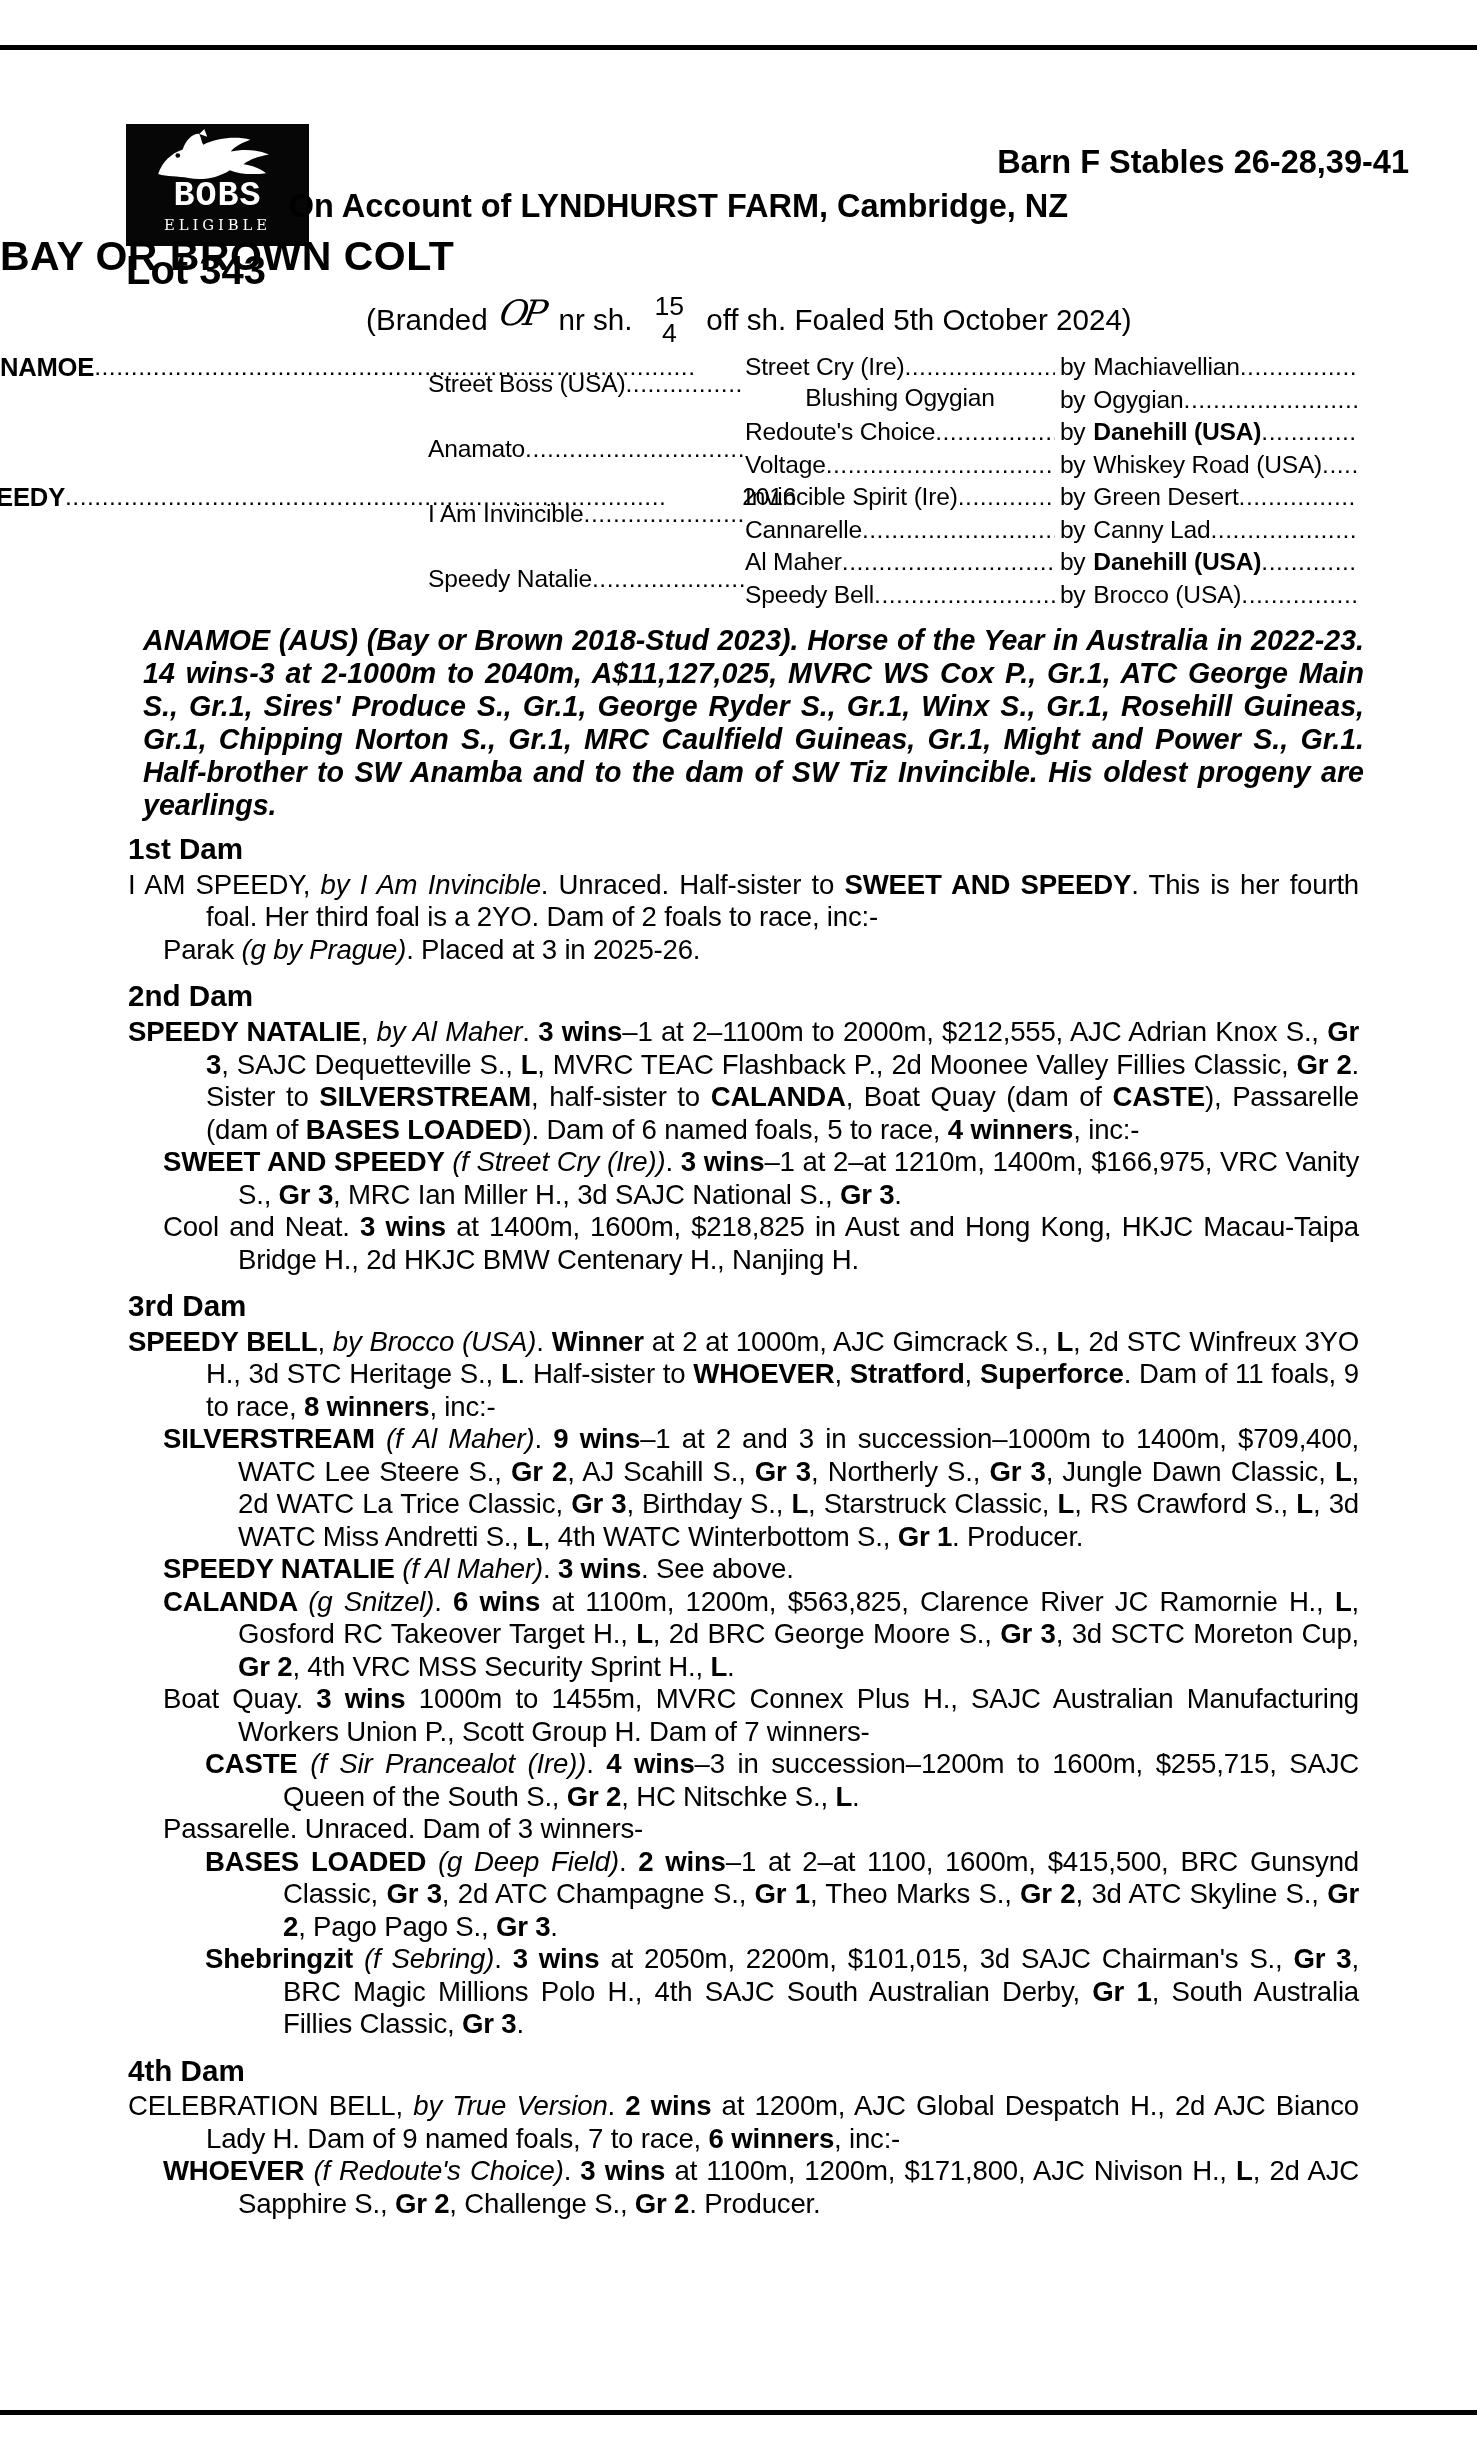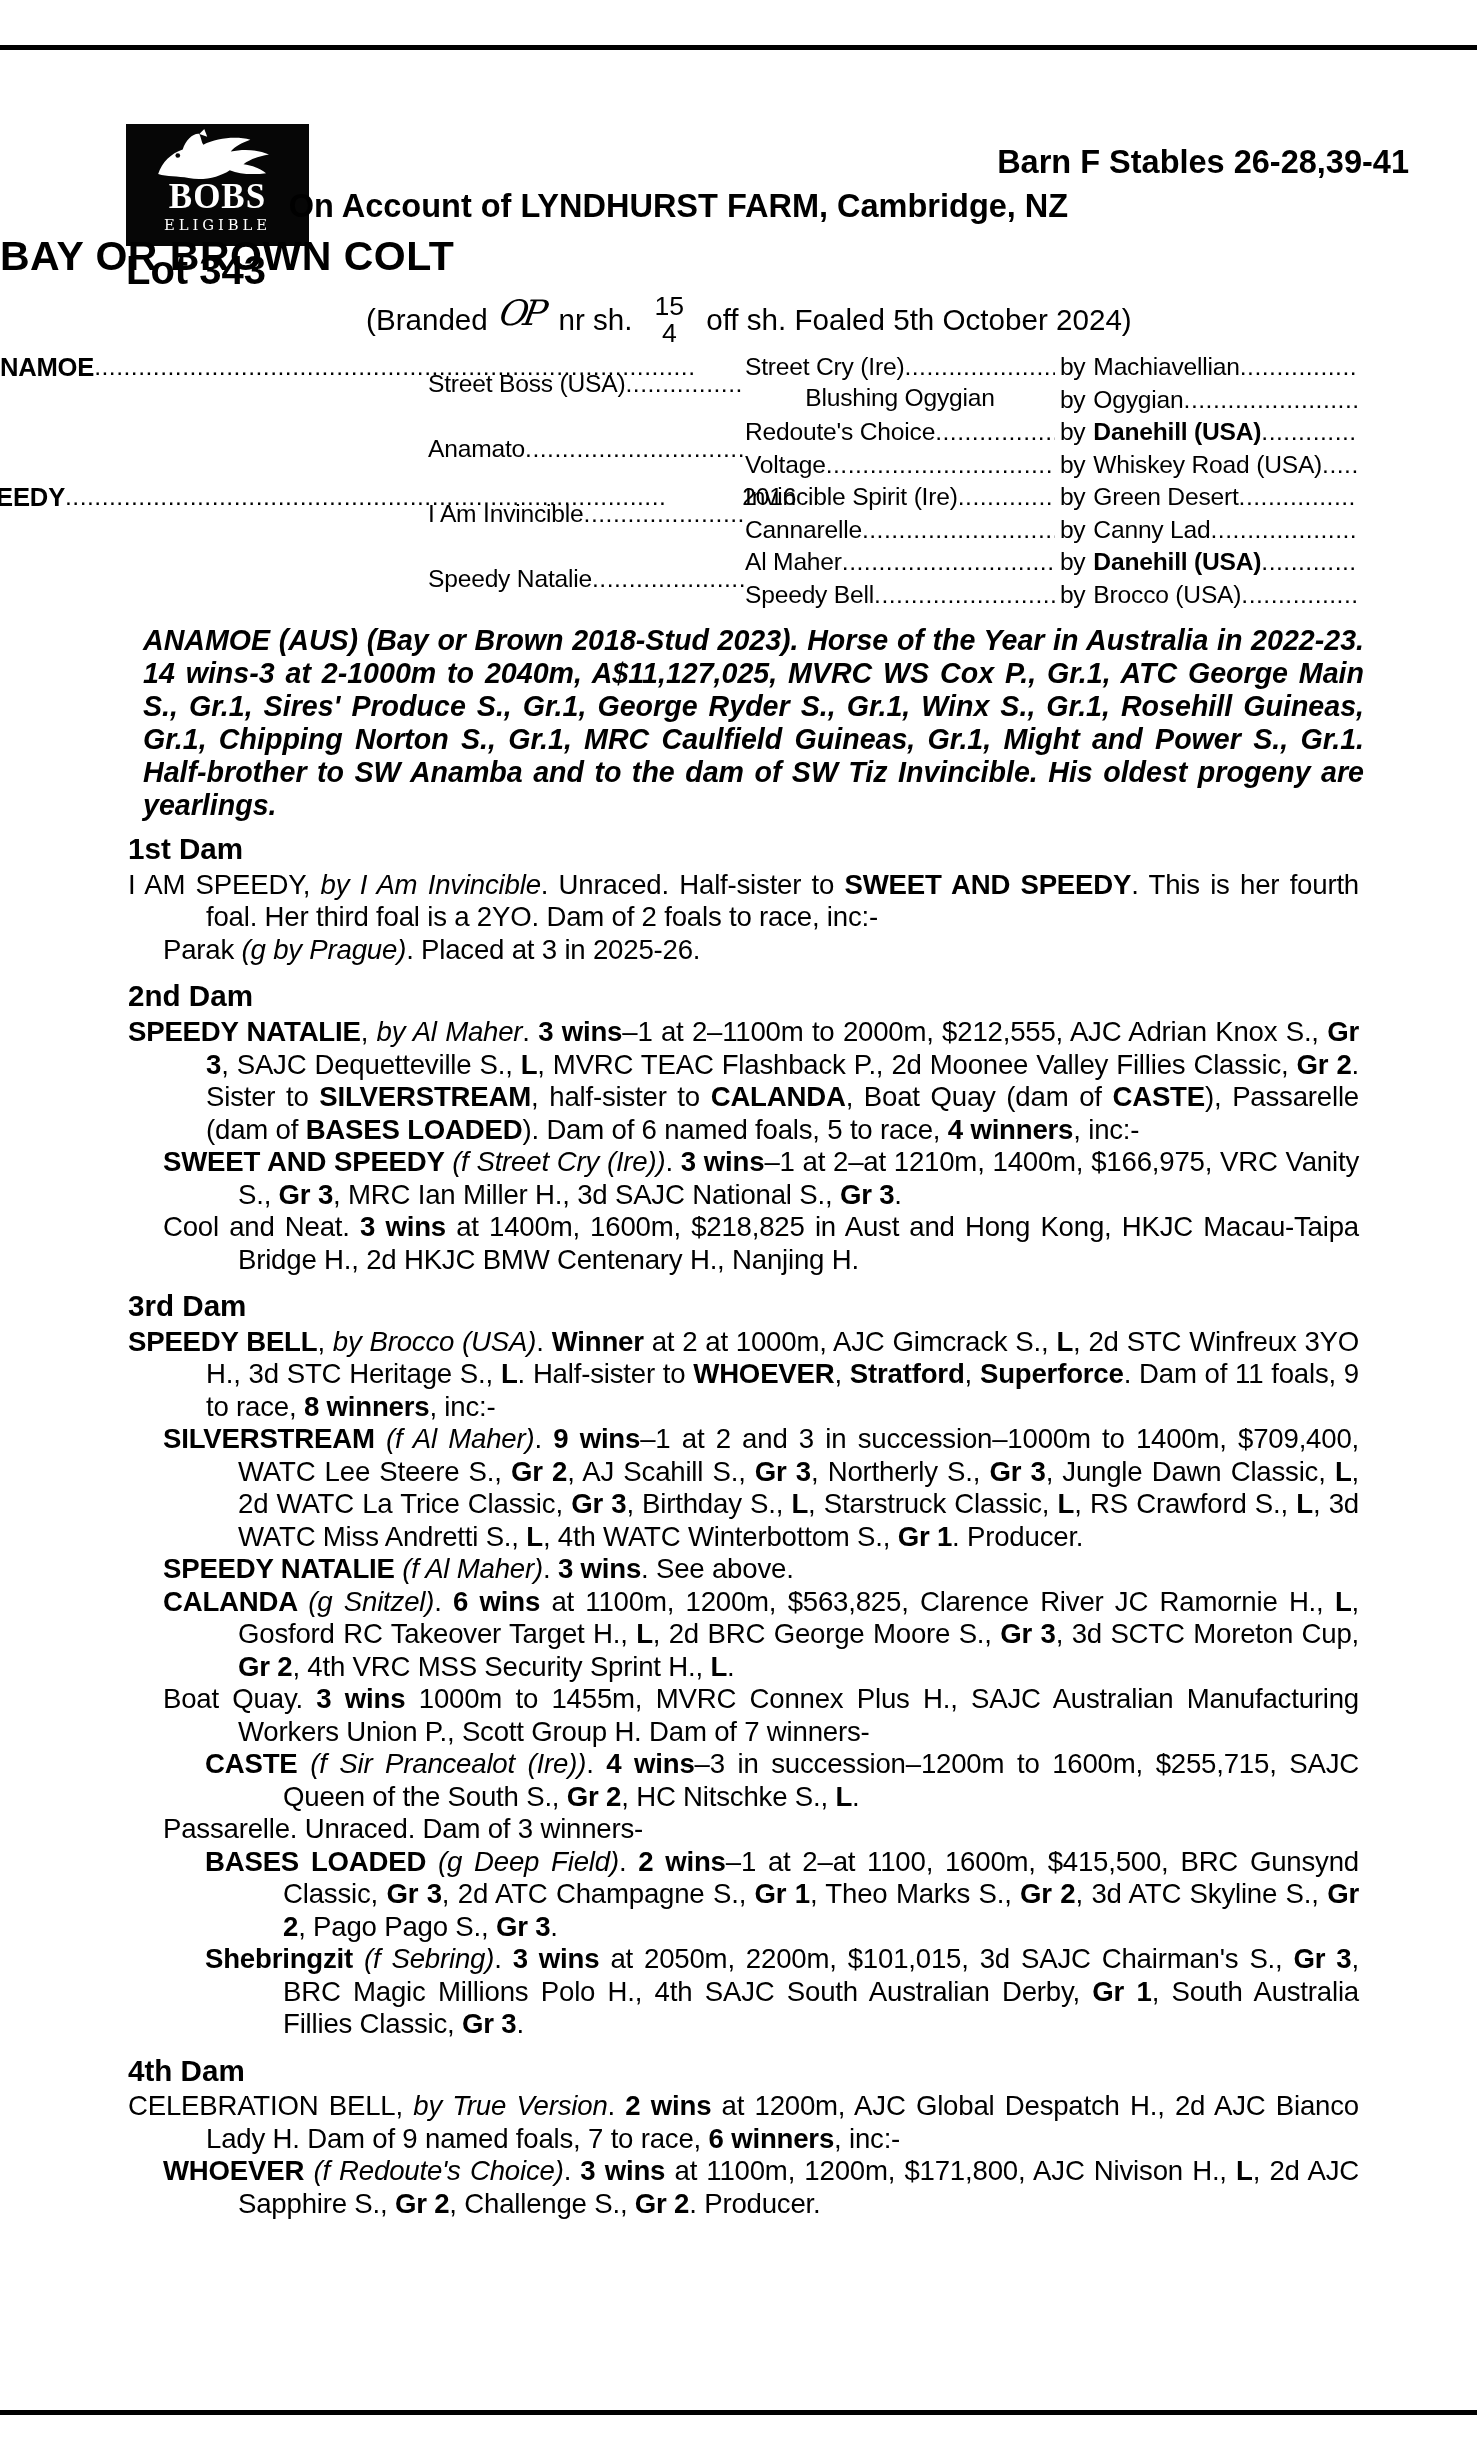--- a/index.html
+++ b/index.html
@@ -12,21 +12,21 @@
   .rule-top{top:45px;}
   .rule-bottom{top:2410px;}
 
   
   .logo-box{
     position:absolute;left:126px;top:124px;width:183px;height:122px;background:#060606;
     display:flex;flex-direction:column;align-items:center;justify-content:flex-start;
     padding-top:4.9px;box-sizing:border-box;
   }
   .logo-horse{display:block;}
-  .logo-name{font-family:Liberation Serif, serif;font-weight:700;font-size:35px;color:#fff;line-height:1;margin-top:-1px;letter-spacing:1px;}
+  .logo-name{font-family:Liberation Mono, monospace;font-weight:700;font-size:35px;color:#fff;line-height:1;margin-top:-1px;letter-spacing:1px;}
   .logo-sub{font-family:"DejaVu Serif","Liberation Serif",serif;font-size:14.8px;letter-spacing:3.9px;color:#fff;line-height:1;margin-top:3.9px;}
 
   .lot{position:absolute;left:126px;top:248px;font-size:40px;font-weight:bold;}
   .barn{position:absolute;top:144px;left:0;width:1361px;text-align:right;font-size:32.5px;font-weight:bold;margin-left:48px;}
   .account{position:absolute;top:188px;left:0;width:1357px;text-align:center;font-size:32.5px;font-weight:bold;}
   .title{position:absolute;top:233px;left:0;width:1248px;text-align:left;font-size:41px;font-weight:bold;letter-spacing:0.5px;}
   .branded{position:absolute;top:295px;left:9.9px;width:1478px;text-align:center;font-size:29.6px;}
   .brand-mark{
     font-family:"DejaVu Serif","Liberation Serif",serif;font-style:italic;font-size:35px;
     letter-spacing:-4.9px;display:inline-block;transform:skewX(-10deg);position:relative;top:-4.9px;margin:0 7.9px 0 3.9px;

